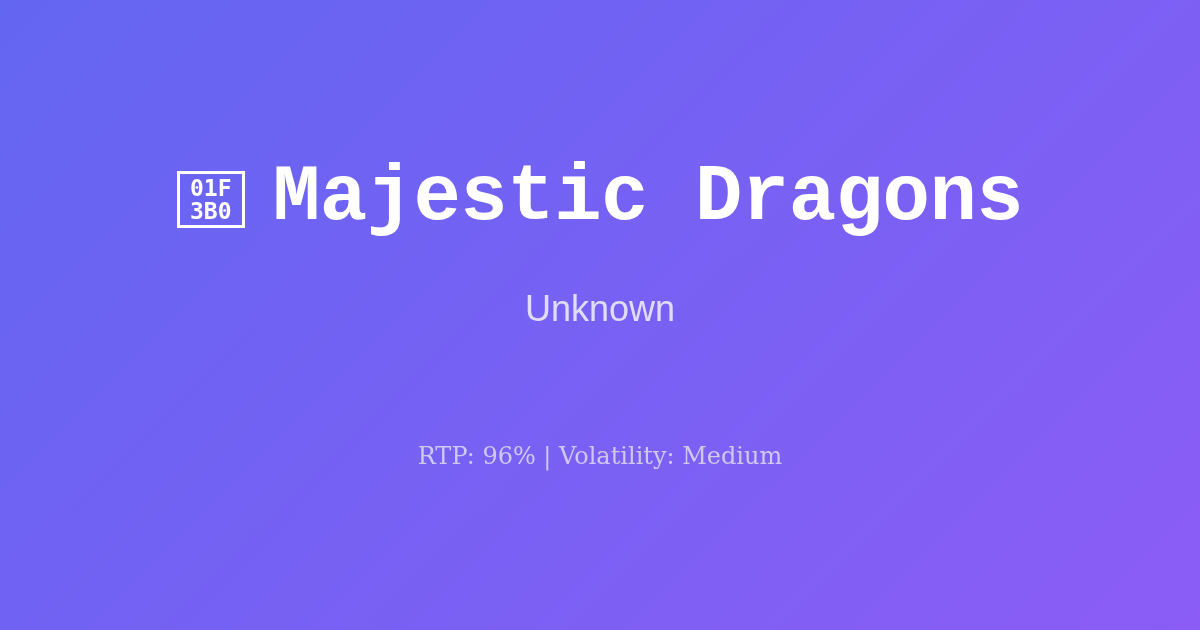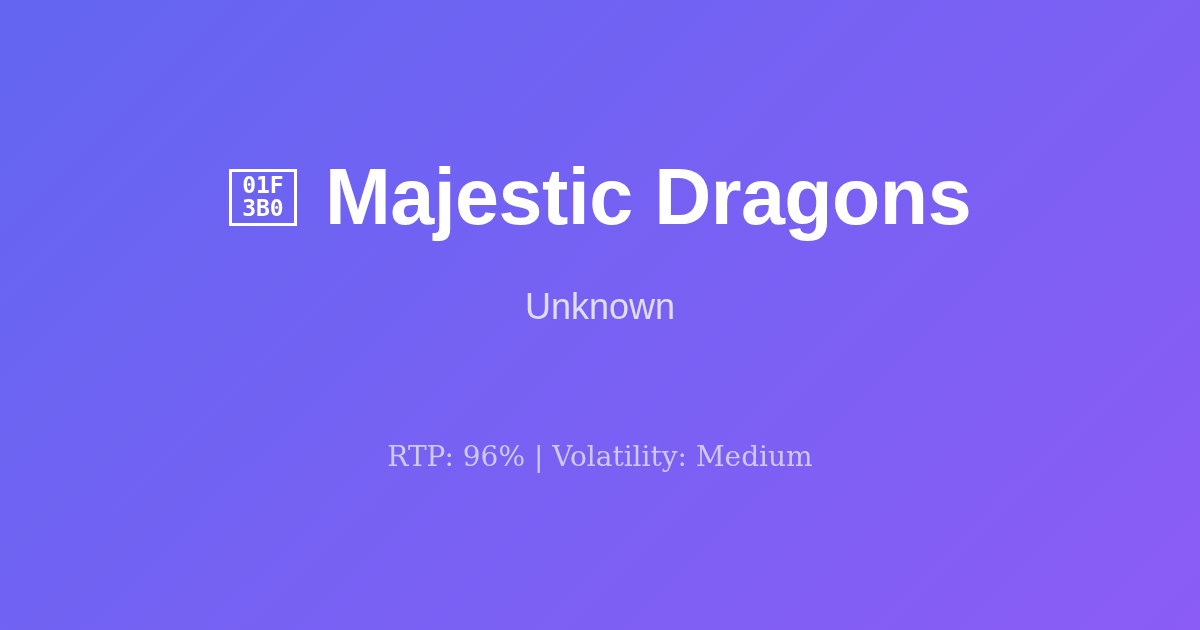--- a/index.html
+++ b/index.html
@@ -55,21 +55,21 @@
     font-family: "DejaVu Sans Mono", "Liberation Mono", monospace;
     font-size: 23px;
     font-weight: 700;
     line-height: 23px;
     color: #ffffff;
     letter-spacing: 0px;
     display: block;
   }
 
   .title-text {
-    font-family: Liberation Sans, sans-serif;
+    font-family: Liberation Mono, monospace;
     font-weight: 700;
     font-size: 79px;
     color: #ffffff;
     letter-spacing: -0.5px;
     white-space: nowrap;
   }
 
   
   .subtitle {
     font-family: Liberation Sans, sans-serif;
@@ -78,21 +78,21 @@
     color: #e0dcfa;
     margin-top: 49px;
     line-height: 1.2;
     white-space: nowrap;
   }
 
   
   .meta {
     font-family: "DejaVu Serif", "Liberation Serif", serif;
     font-weight: 400;
-    font-size: 28px;
+    font-size: 24px;
     color: #cfc8f0;
     margin-top: 112px;
     line-height: 1.2;
     white-space: nowrap;
   }
 </style>
 </head>
 <body>
 
 <div class="og-card">

